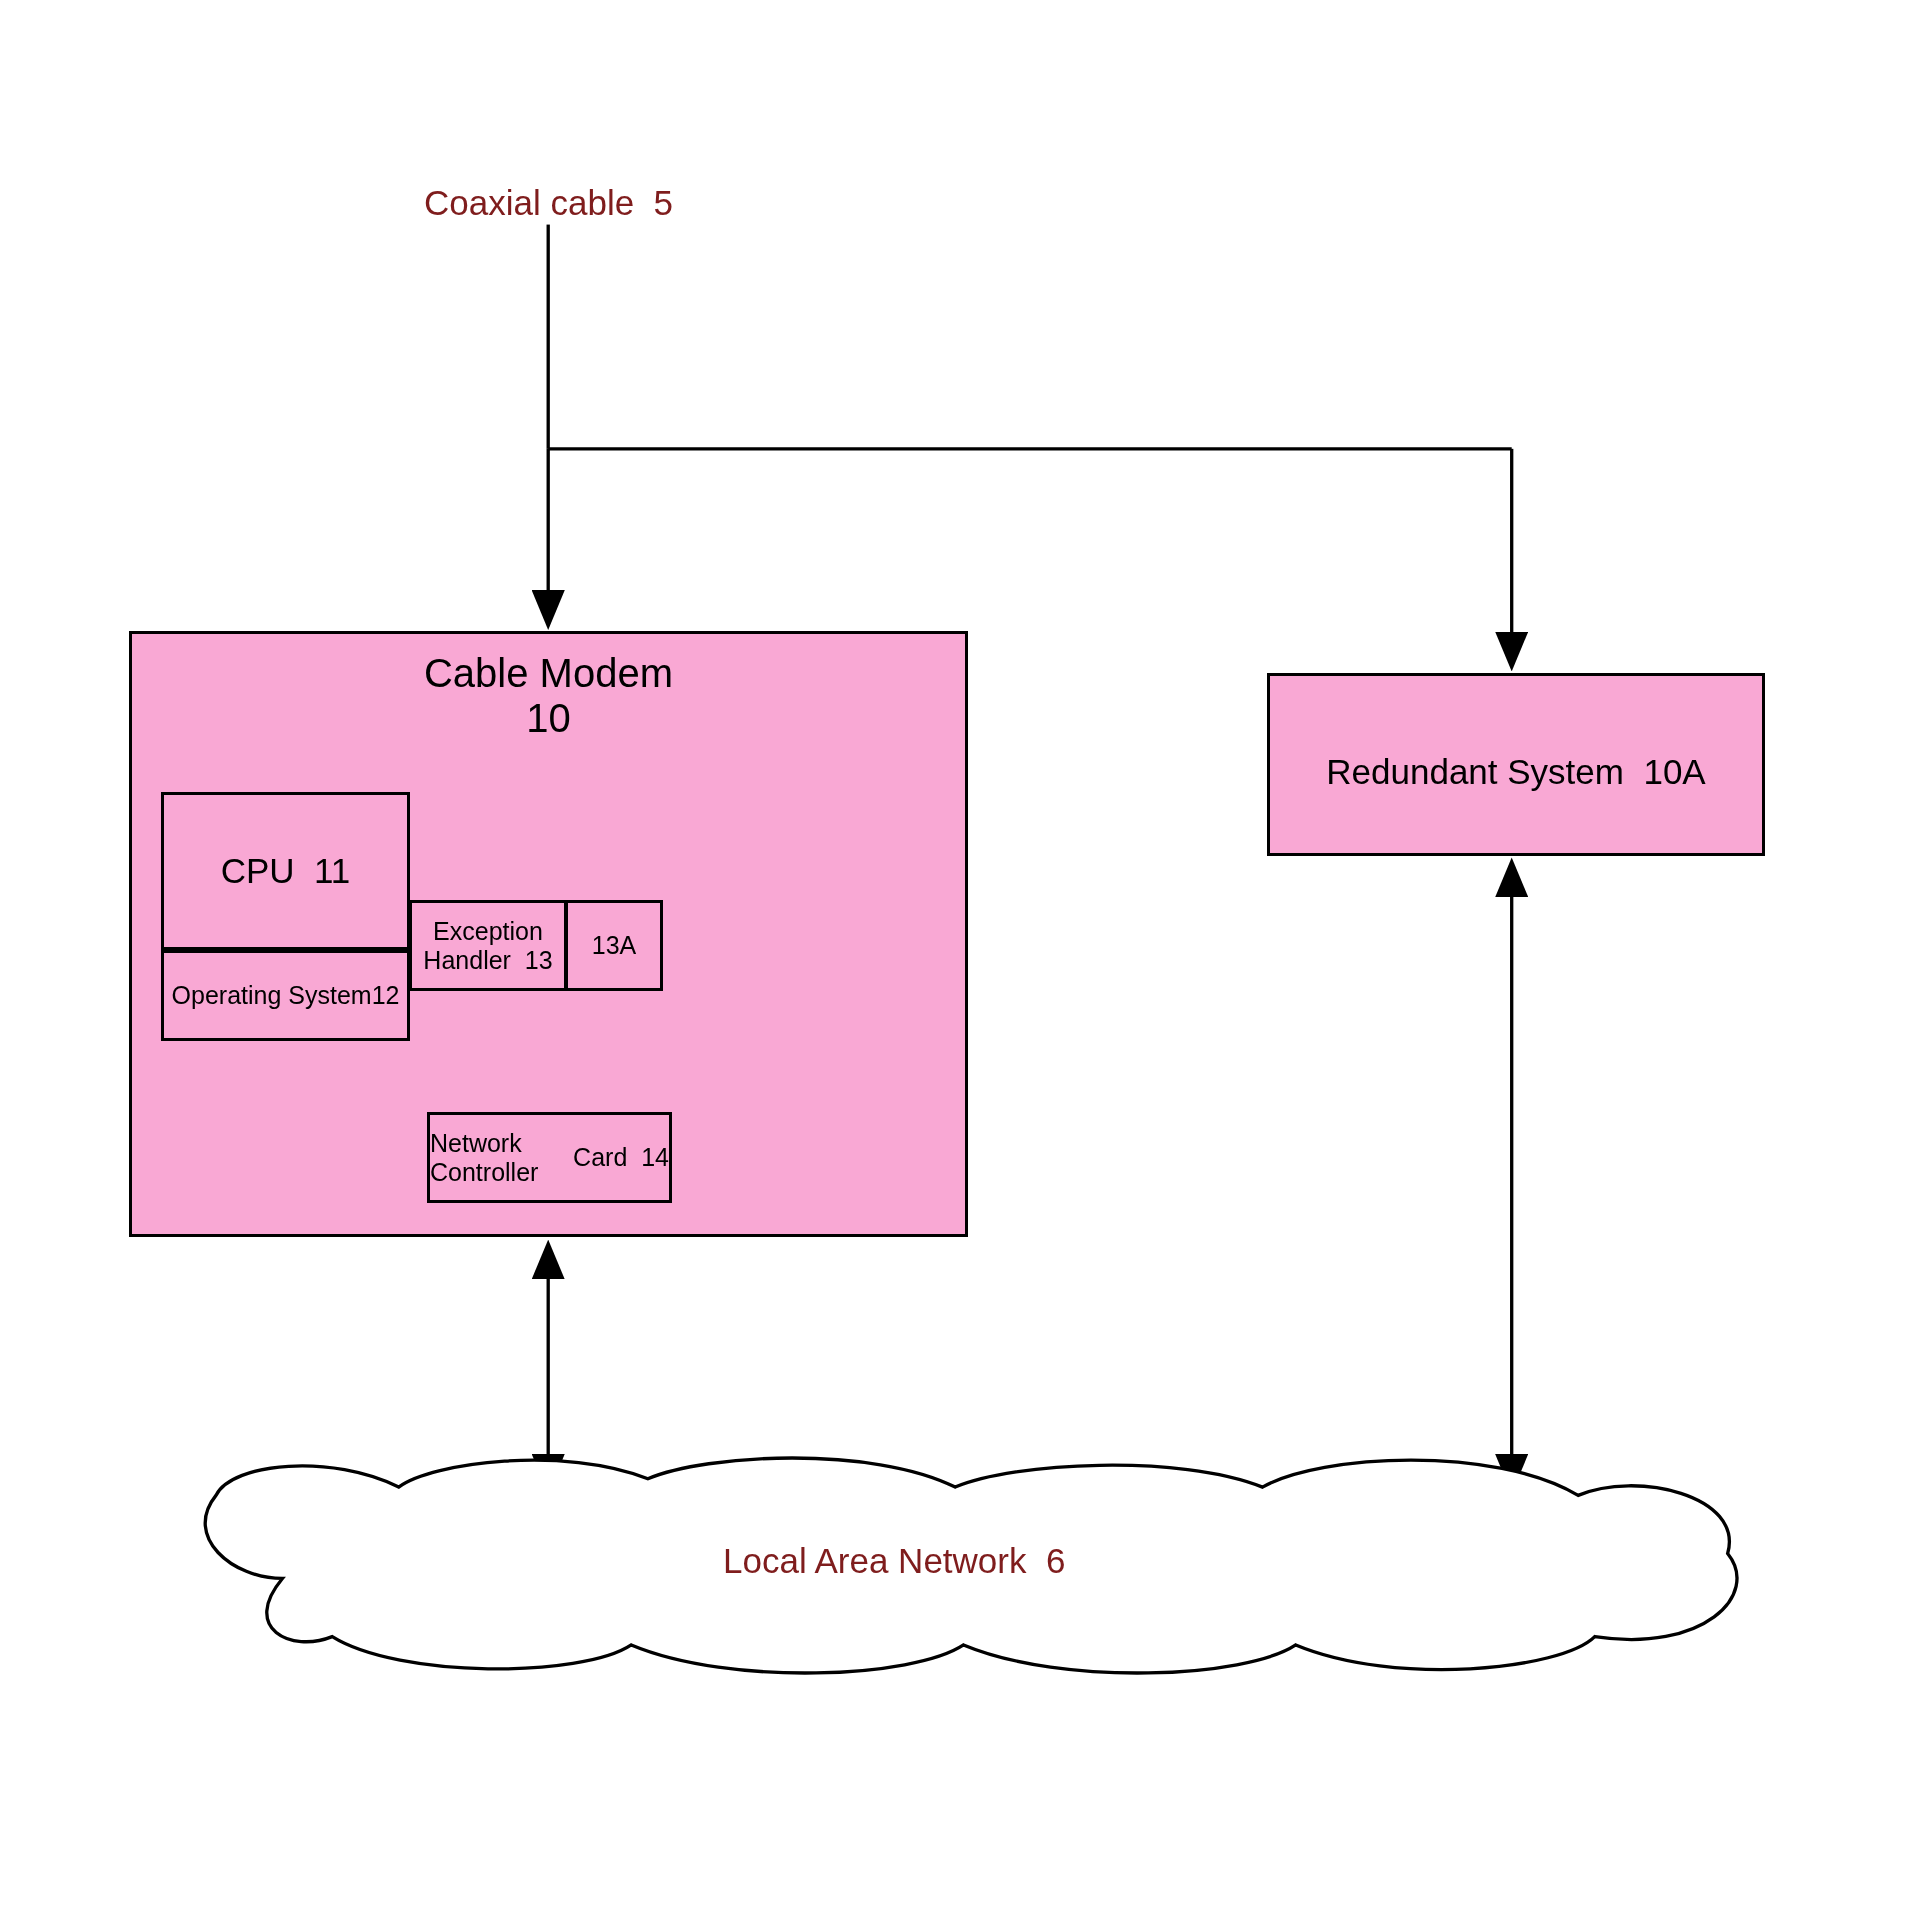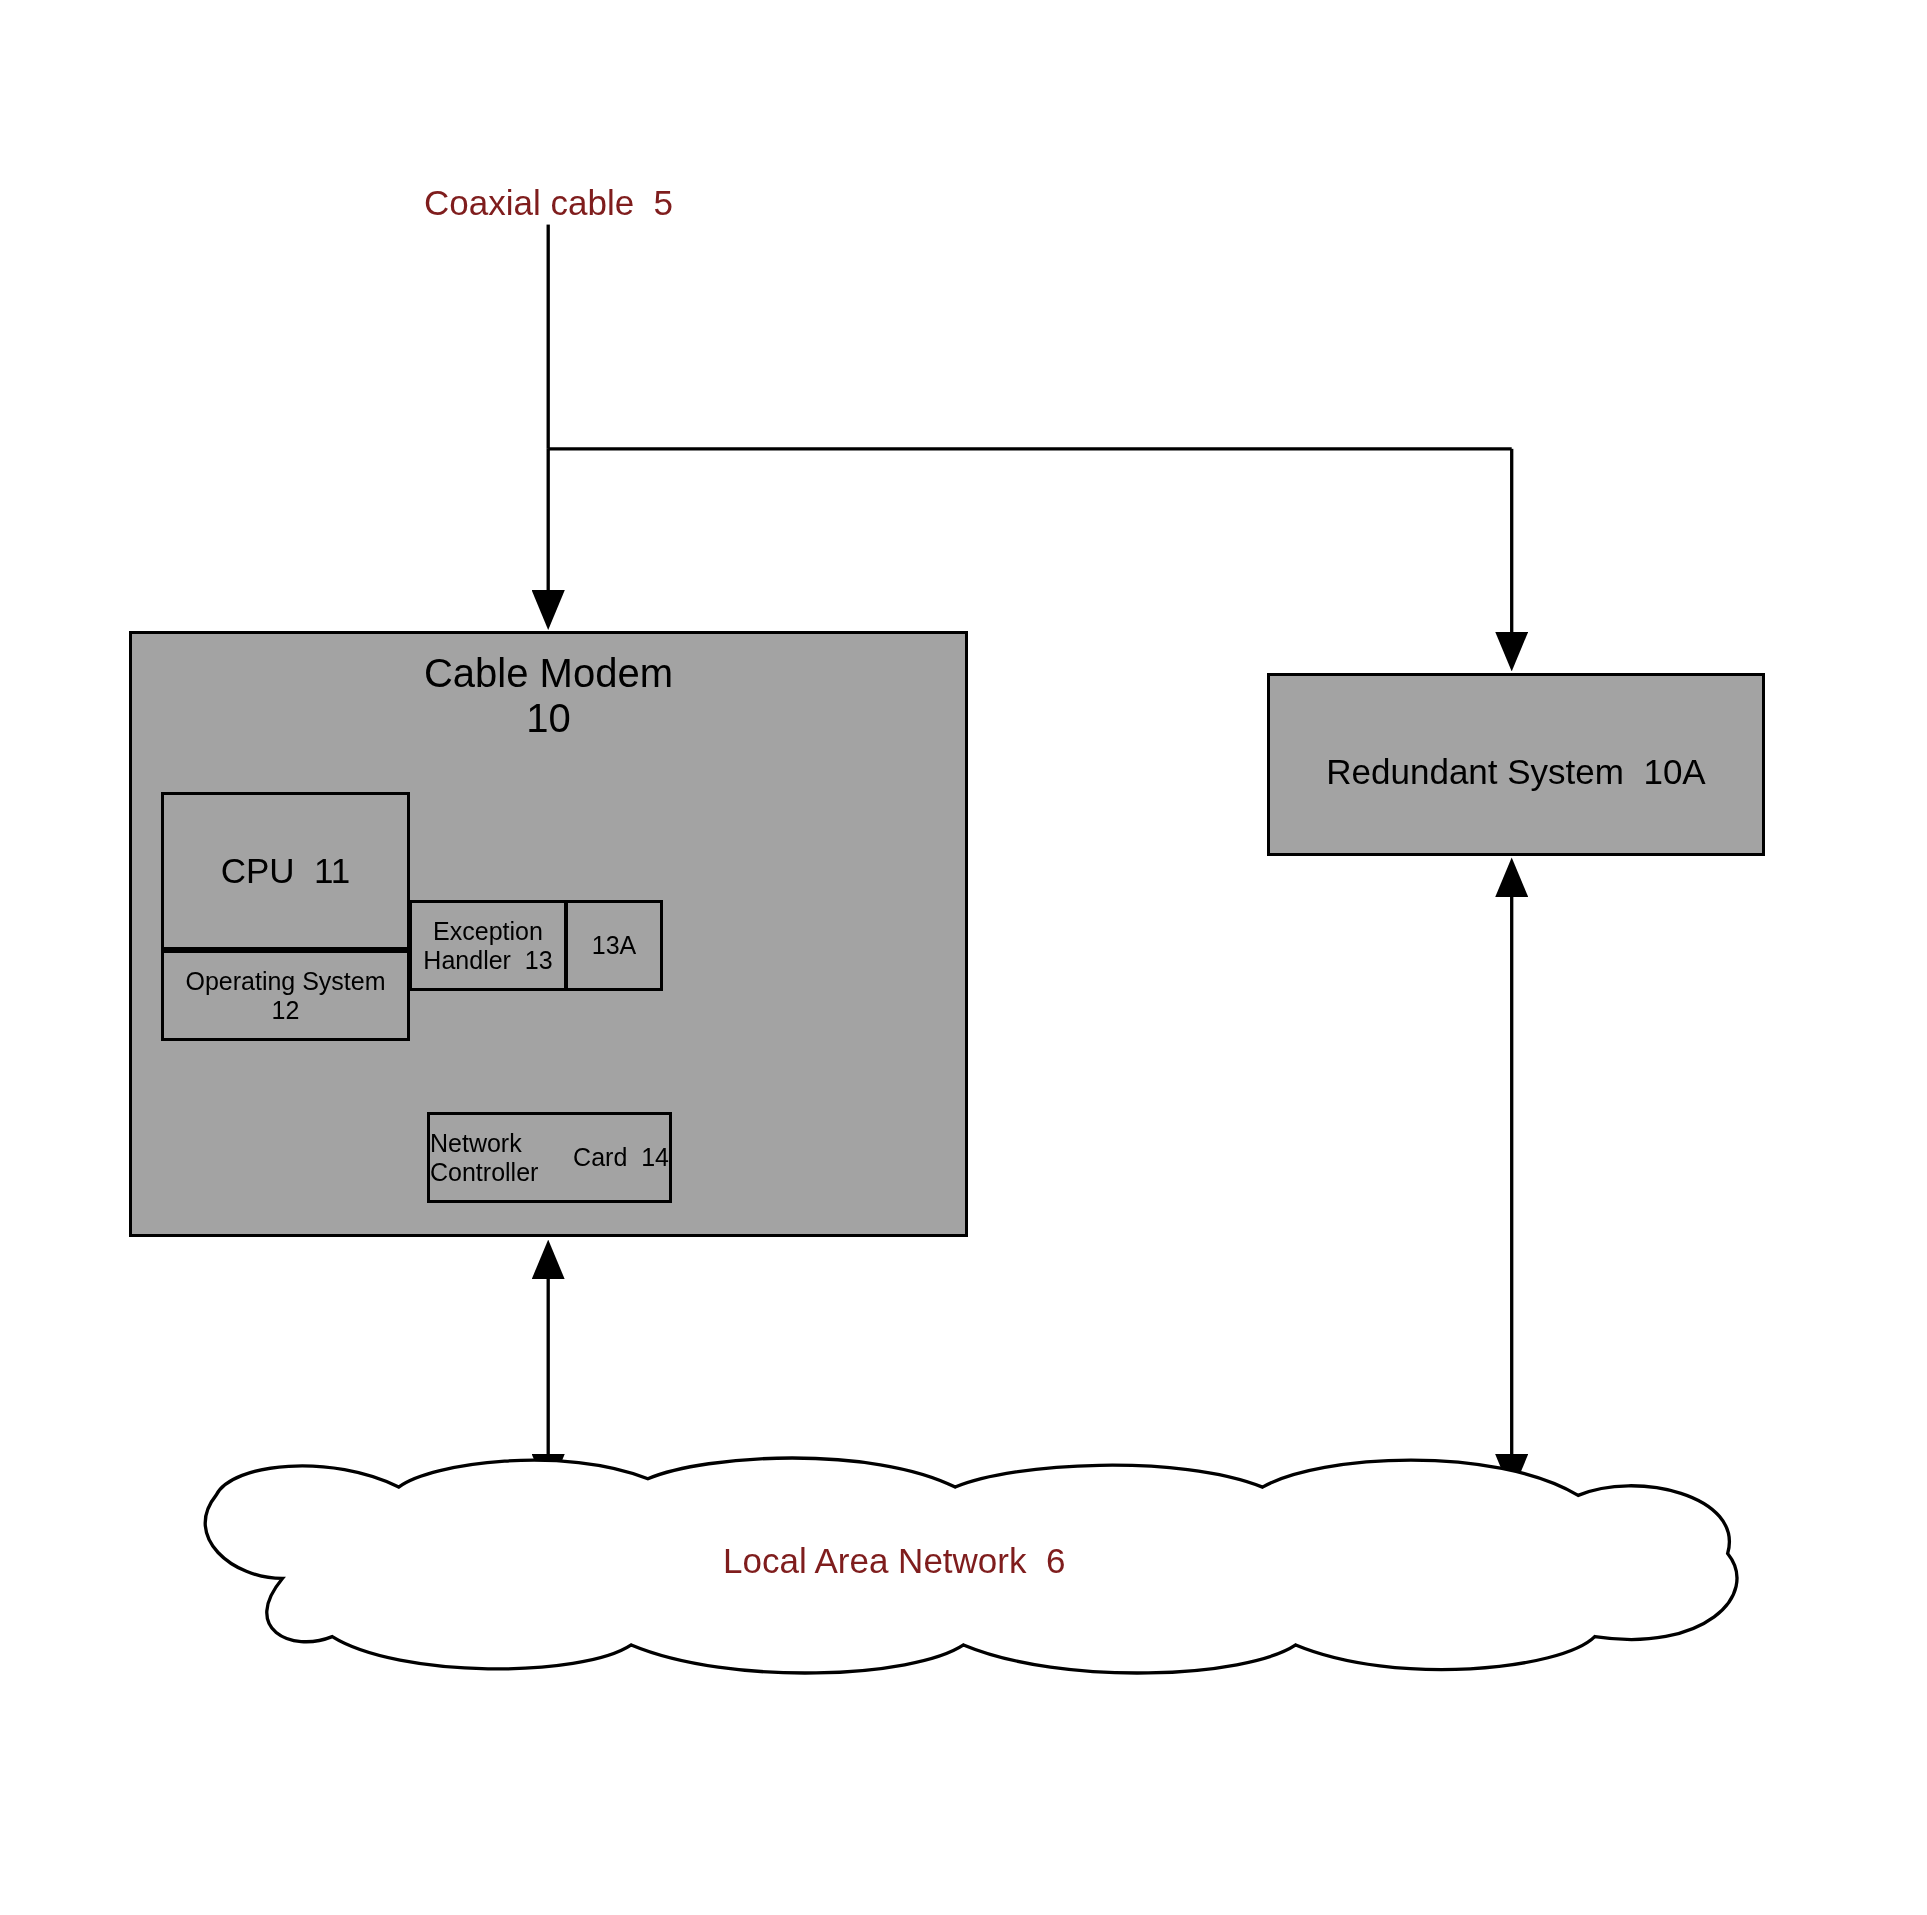--- a/index.html
+++ b/index.html
@@ -22,21 +22,21 @@
       height: 100%;
     }
     .label {
       position: absolute;
       font-size: 33px;
       color: #7f1d1d;
     }
     .box {
       position: absolute;
       border: 3.3px solid black;
-      background: #a3a3a3;
+      background: #f9a8d4;
     }
     .box-title {
       text-align: center;
       font-size: 38px;
       padding: 8.3px;
     }
     svg {
       position: absolute;
       top: 0;
       left: 0;
@@ -96,21 +96,21 @@
       <div>Cable Modem</div>
       <div>10</div>
     </div>
 
     <div class="box" style="top: 158px; left: 29px; width: 249px; height: 158px; display: flex; align-items: center; justify-content: center;">
       <div style="font-size: 35px;">
         <span>CPU</span>&nbsp;&nbsp;<span>11</span>
       </div>
     </div>
 
-    <div class="box" style="top: 316px; left: 29px; width: 249px; height: 91px; display: flex; flex-direction: column; align-items: center; justify-content: center;">
+    <div class="box" style="top: 316px; left: 29px; width: 249px; height: 91px; display: flex; flex-direction: row; align-items: center; justify-content: center;">
       <div style="font-size: 25px;">Operating System</div>
       <div style="font-size: 25px;">12</div>
     </div>
 
     <div class="box" style="top: 266px; left: 277px; width: 158px; height: 91px; display: flex; flex-direction: column; align-items: center; justify-content: center;">
       <div style="font-size: 25px;">Exception</div>
       <div style="font-size: 25px;">
         <span>Handler</span>&nbsp;&nbsp;<span>13</span>
       </div>
     </div>

